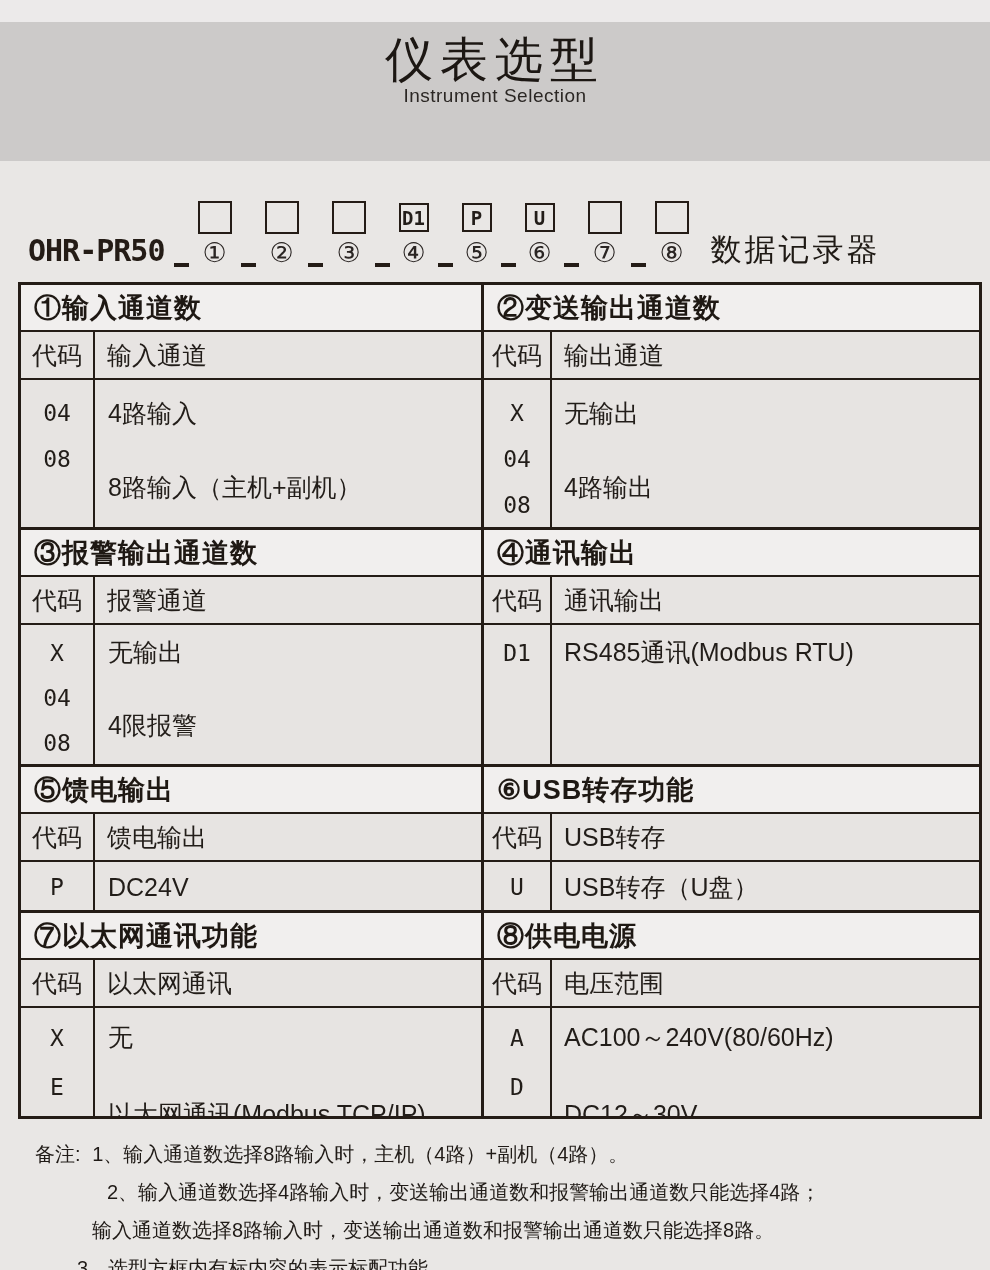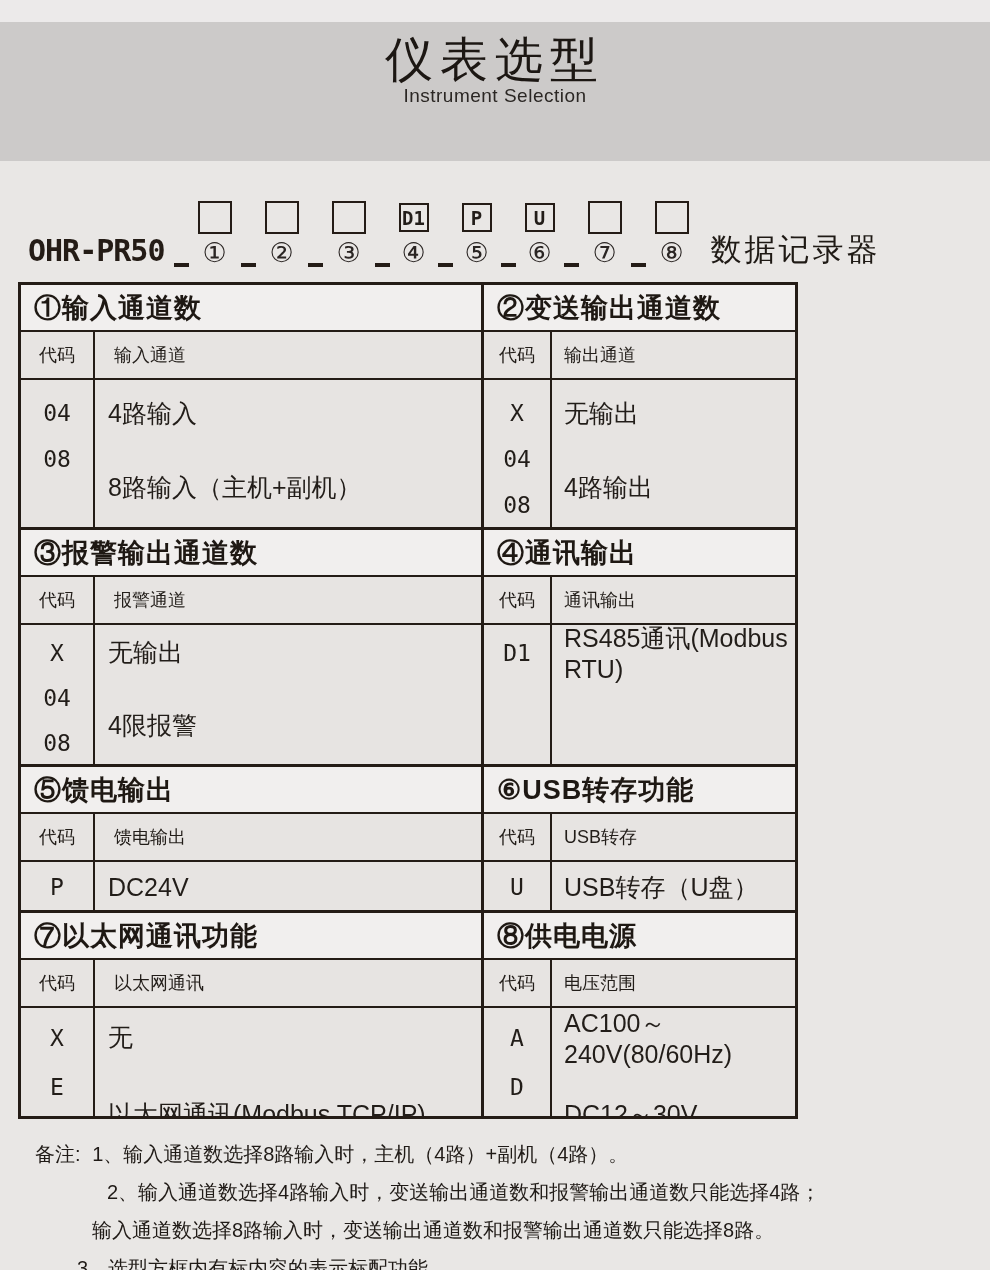--- a/index.html
+++ b/index.html
@@ -45,45 +45,45 @@
   }
   .slot-num { margin-top:6px; font-size:27px; line-height:27px; color:#2a2523; }
   .slot-box.filled + .slot-num { margin-top:8px; }
   .m-suffix {
     margin-left:13px; font-size:31px; line-height:34px;
     letter-spacing:3px; font-weight:500; color:#1f1a15;
   }
 
   
   .seltable {
-    box-sizing:border-box; width:780px; height:837px;
+    box-sizing:border-box; width:964px; height:837px;
     margin:15px 0 0 18px;
     border:3px solid #241c16; background:#e7e4e2;
     display:grid;
     grid-template-columns:460px 1fr;
     grid-template-rows:242px 237px 146px 1fr;
   }
   .sec { box-sizing:border-box; display:flex; flex-direction:column; overflow:hidden; }
   .sec:nth-child(even) { border-left:3px solid #241c16; }
   .sec:nth-child(n+3) { border-top:3px solid #241c16; }
   .sec-title {
     height:45px; flex:0 0 45px; background:#f1efee;
     border-bottom:2px solid #241c16;
     display:flex; align-items:center; padding-left:13px;
     font-size:27px; font-weight:bold; letter-spacing:1px; color:#1e1813;
   }
   .sec-head {
     height:46px; flex:0 0 46px; display:flex;
-    border-bottom:2px solid #241c16; font-size:18px;
+    border-bottom:2px solid #241c16; font-size:25px;
   }
   .hc {
     width:72px; flex:0 0 72px; border-right:2px solid #241c16;
     display:flex; align-items:center; justify-content:center;
   }
-  .hd { flex:1; display:flex; align-items:center; padding-left:19px; }
+  .hd { flex:1; display:flex; align-items:center; padding-left:12px; }
   .sec-body { flex:1; display:flex; }
   .bc {
     width:72px; flex:0 0 72px; border-right:2px solid #241c16;
     display:flex; flex-direction:column; align-items:stretch; padding-top:10px;
   }
   .bd { flex:1; display:flex; flex-direction:column; padding-top:10px;gap:28px; }
   .cc {
     height:46px; flex:0 0 46px;
     display:flex; align-items:center; justify-content:center;
     font-family:"DejaVu Sans Mono", monospace; font-size:23px; font-weight:500;

